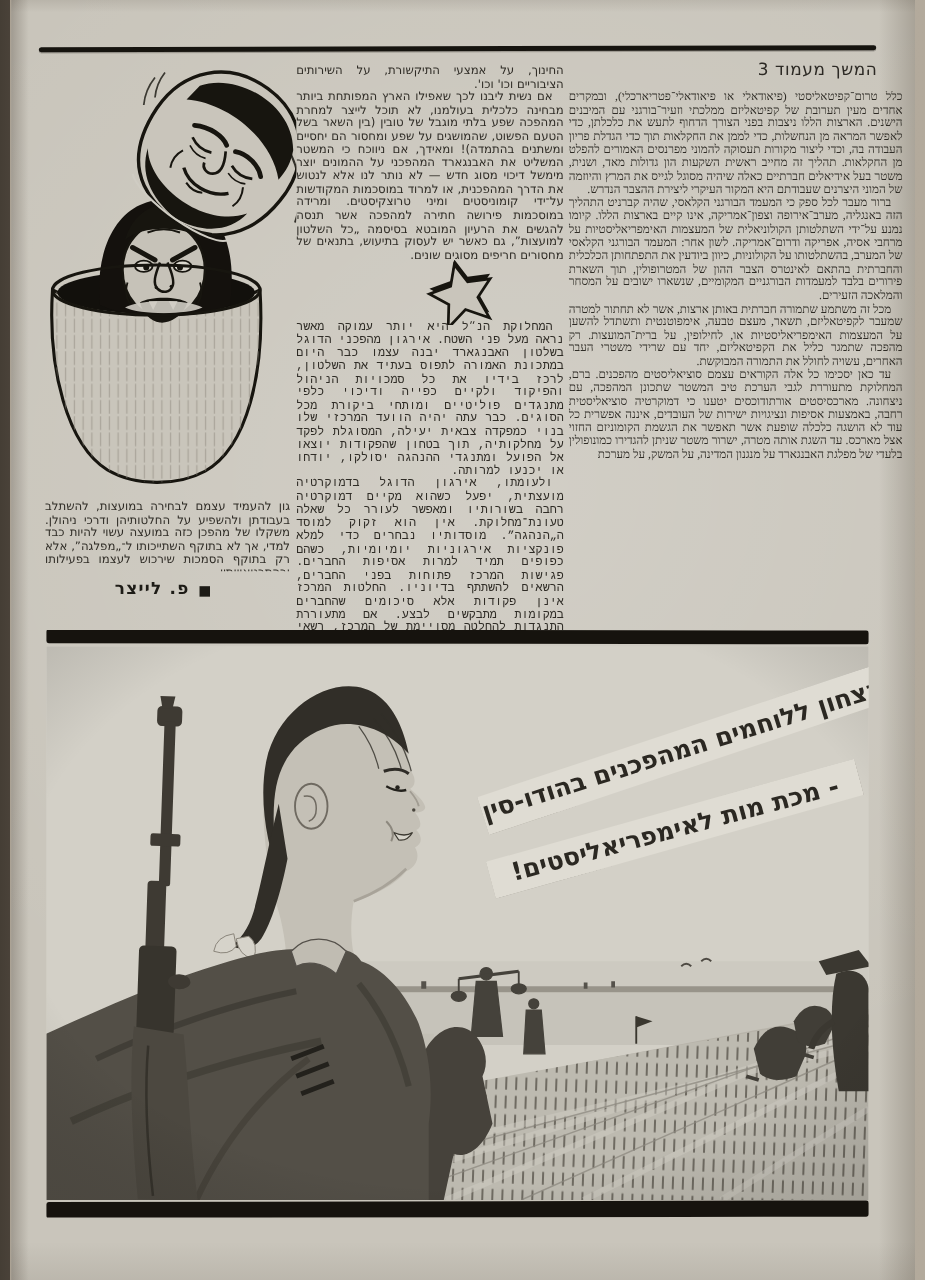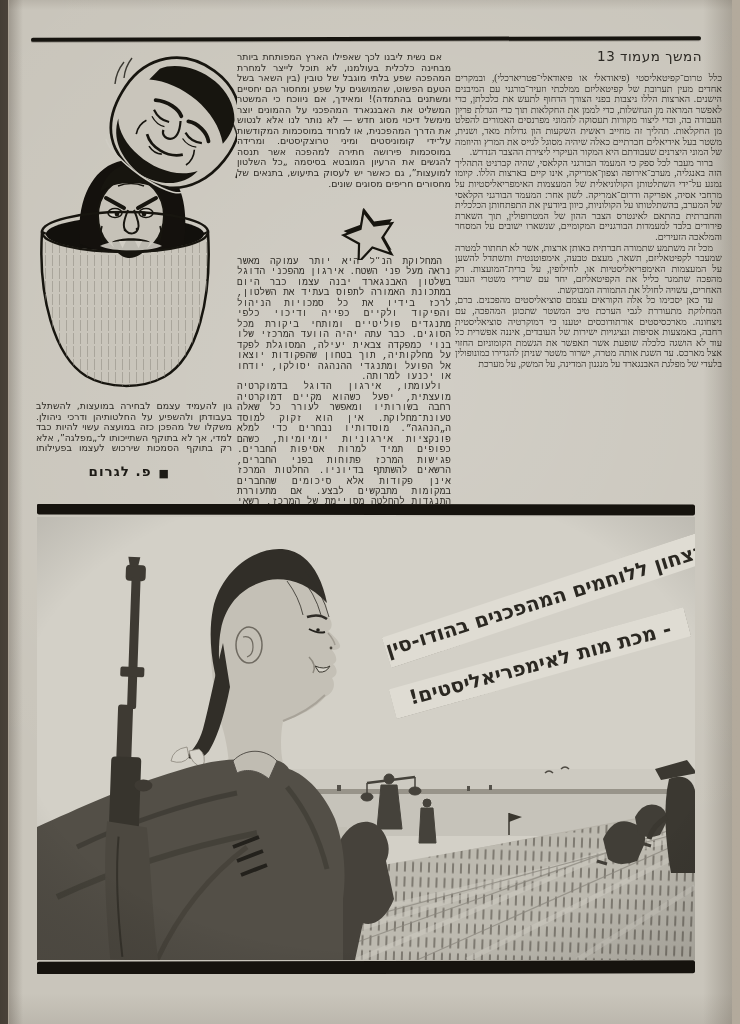--- a/index.html
+++ b/index.html
@@ -56,51 +56,52 @@
   .strip2{left:350px;top:142px;width:306px;height:34px;line-height:34px;font-size:20px;
     transform:rotate(-15deg);clip-path:polygon(0 10%,100% 0%,100% 88%,0 100%);}
 </style>
 </head>
 <body>
 
 <div class="paper"></div>
 
 <div class="top-rule"></div>
 
-<div class="continued">המשך מעמוד 13</div>
+<div class="continued">המשך מעמוד 3</div>
 
 <div class="col col-right">
   <p>כלל טרום־קפיטאליסטי (פיאודאלי או פיאודאלי־פטריארכלי), ובמקרים אחדים מעין תערובת של קפיטאליזם ממלכתי וזעיר־בורגני עם המיבנים הישנים. הארצות הללו ניצבות בפני הצורך הדחוף לתעש את כלכלתן, כדי לאפשר המראה מן הנחשלות, כדי לממן את החקלאות תוך כדי הגדלת פריון העבודה בה, וכדי ליצור מקורות תעסוקה להמוני מפרנסים האמורים להפלט מן החקלאות. תהליך זה מחייב ראשית השקעות הון גדולות מאד, ושנית, משטר בעל אידיאלים חברתיים כאלה שיהיה מסוגל לגייס את המרץ והיוזמה של המוני היצרנים שעבודתם היא המקור העיקרי ליצירת ההצבר הנדרש.</p>
   <p class="ind">ברור מעבר לכל ספק כי המעמד הבורגני הקלאסי, שהיה קברניט התהליך הזה באנגליה, מערב־אירופה וצפון־אמריקה, אינו קיים בארצות הללו. קיומו נמנע על־ידי השתלטותן הקולוניאלית של המעצמות האימפריאליסטיות על מרחבי אסיה, אפריקה ודרום־אמריקה. לשון אחר: המעמד הבורגני הקלאסי של המערב, בהשתלטותו על הקולוניות, כיוון ביודעין את התפתחותן הכלכלית והחברתית בהתאם לאינטרס הצבר ההון של המטרופולין, תוך השארת פירורים בלבד למעמדות הבורגניים המקומיים, שנשארו ישובים על המסחר והמלאכה הזעירים.</p>
   <p class="ind">מכל זה משתמע שתמורה חברתית באותן ארצות, אשר לא תחתור למטרה שמעבר לקפיטאליזם, תשאר, מעצם טבעה, אימפוטנטית ותשתדל להשען על המעצמות האימפריאליסטיות או, לחילופין, על ברית־המועצות. רק מהפכה שתמגר כליל את הקפיטאליזם, יחד עם שרידי משטרי העבר האחרים, עשויה לחולל את התמורה המבוקשת.</p>
   <p class="ind">עד כאן יסכימו כל אלה הקוראים עצמם סוציאליסטים מהפכנים. ברם, המחלוקת מתעוררת לגבי הערכת טיב המשטר שתכונן המהפכה, עם ניצחונה. מארכסיסטים אורתודוכסים יטענו כי דמוקרטיה סוציאליסטית רחבה, באמצעות אסיפות ונציגויות ישירות של העובדים, איננה אפשרית כל עוד לא הושגה כלכלה שופעת אשר תאפשר את הגשמת הקומוניזם החזוי אצל מארכס. עד השגת אותה מטרה, ישרור משטר שניתן להגדירו כמונופולין בלעדי של מפלגת האבנגארד על מנגנון המדינה, על המשק, על מערכת</p>
 </div>
 
 <div class="col col-mid-top">
+  <p>החינוך, על אמצעי התיקשורת, על השירותים הציבוריים וכו' וכו'.</p>
   <p class="ind">אם נשית ליבנו לכך שאפילו הארץ המפותחת ביותר מבחינה כלכלית בעולמנו, לא תוכל לייצר למחרת המהפכה שפע בלתי מוגבל של טובין (בין השאר בשל הטעם הפשוט, שהמושגים על שפע ומחסור הם יחסיים ומשתנים בהתמדה)! ומאידך, אם ניווכח כי המשטר המשליט את האבנגארד המהפכני על ההמונים יוצר מימשל דיכוי מסוג חדש — לא נותר לנו אלא לנטוש את הדרך המהפכנית, או למרוד במוסכמות המקודשות על־ידי קומוניסטים ומיני טרוצקיסטים. ומרידה במוסכמות פירושה חתירה למהפכה אשר תנסה להגשים את הרעיון המובטא בסיסמה „כל השלטון למועצות”, גם כאשר יש לעסוק בתיעוש, בתנאים של מחסורים חריפים מסוגים שונים.</p>
 </div>
 
 <svg class="star-divider" viewBox="0 0 58 52">
   <g transform="rotate(-14 29 26)">
     <path d="M33,1 L40,17 L58,19 L45,31 L50,49 L33,38 L16,49 L21,31 L8,19 L26,17 Z" fill="#17150f" transform="translate(-3,-2)"></path>
     <path d="M29,3 L36,19 L54,21 L41,33 L46,51 L29,40 L12,51 L17,33 L4,21 L22,19 Z" fill="#c9c5bb" stroke="#17150f" stroke-width="2.2"></path>
   </g>
 </svg>
 
 <div class="col col-mid-bot">
   <p class="ind">המחלוקת הנ״ל היא יותר עמוקה מאשר נראה מעל פני השטח. אירגון מהפכני הדוגל בשלטון האבנגארד יבנה עצמו כבר היום במתכונת האמורה לתפוס בעתיד את השלטון, לרכז בידיו את כל סמכויות הניהול והפיקוד ולקיים כפייה ודיכוי כלפי מתנגדים פוליטיים ומותחי ביקורת מכל הסוגים. כבר עתה יהיה הוועד המרכזי שלו בנוי כמפקדה צבאית יעילה, המסוגלת לפקד על מחלקותיה, תוך בטחון שהפקודות יוצאו אל הפועל ומתנגדי ההנהגה יסולקו, יודחו או יכנעו למרותה.</p>
   <p class="ind">ולעומתו, אירגון הדוגל בדמוקרטיה מועצתית, יפעל כשהוא מקיים דמוקרטיה רחבה בשורותיו ומאפשר לעורר כל שאלה טעונת־מחלוקת. אין הוא זקוק למוסד ה„הנהגה”. מוסדותיו נבחרים כדי למלא פונקציות אירגוניות יומיומיות, כשהם כפופים תמיד למרות אסיפות החברים. פגישות המרכז פתוחות בפני החברים, הרשאים להשתתף בדיוניו. החלטות המרכז אינן פקודות אלא סיכומים שהחברים במקומות מתבקשים לבצע. אם מתעוררת התנגדות להחלטה מסויימת של המרכז, רשאי הרוב בסניף לדחות את ביצוע ההחלטה או להימנע מלבצעה עד לכינוס ארצי שידון בעניין. אין האירגון מתיימר לתפוס את השלטון, אלא לגרום לכך שמועצות נבחרות של העובדים יתפסו את רסן השלטון. כאשר תנצח המהפכה, יוכלו חברי האיר־</p>
 </div>
 
 <div class="col col-left-bot">
   <p>גון להעמיד עצמם לבחירה במועצות, להשתלב בעבודתן ולהשפיע על החלטותיהן ודרכי ניהולן. משקלו של מהפכן כזה במועצה עשוי להיות כבד למדי, אך לא בתוקף השתייכותו ל־„מפלגה”, אלא רק בתוקף הסמכות שירכוש לעצמו בפעילותו ובהתבטאויותיו.</p>
 </div>
 
 <div class="signature">
-  <span class="sq">■</span><span>פ. לגרום</span>
+  <span class="sq">■</span><span>פ. לייצר</span>
 </div>
 
 <svg class="matryoshka" viewBox="0 0 209 352">
   <defs>
     <pattern id="hatch" width="7" height="13" patternUnits="userSpaceOnUse">
       <path d="M3.5,1 V12" stroke="#8f8a80" stroke-width="1"></path>
     </pattern>
   </defs>
 
   <g>

